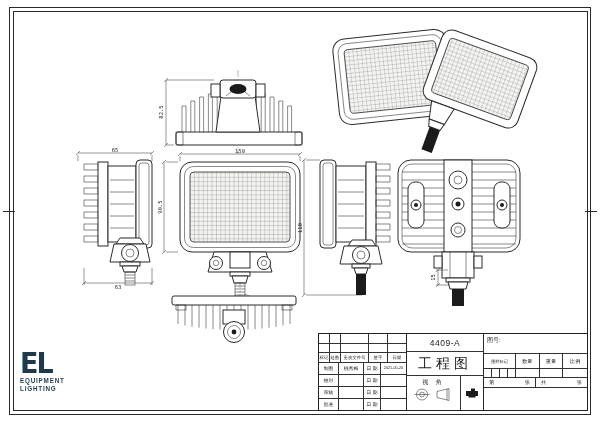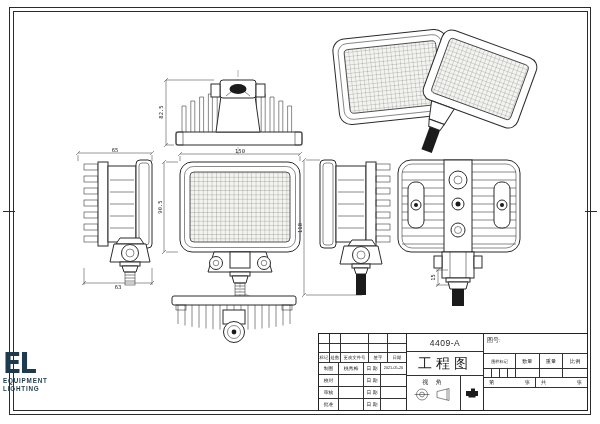--- a/index.html
+++ b/index.html
@@ -48,21 +48,21 @@
   .r2>div:first-child{font-size:4.2px;}
   .r2>div:last-child{border-right:none;}
   .r3{height:9px;display:grid;grid-template-columns:8px 8px 8px 8px 1fr 1fr 1fr;border-bottom:.5px solid #333;}
   .r3>div{border-right:.5px solid #333;}
   .r3>div:last-child{border-right:none;}
   .r4{height:10px;display:flex;border-bottom:.5px solid #333;font-size:5.2px;}
   .r4>div{flex:1;display:flex;align-items:center;justify-content:space-between;padding:0 5px;}
   .r4>div:first-child{border-right:.5px solid #333;}
   .r5{flex:1;}
   
-  .logo{position:absolute;left:3px;top:351px;width:62px;background:transparent;z-index:5;}
+  .logo{position:absolute;left:20px;top:351px;width:62px;background:transparent;z-index:5;}
   .logo .mono{font-family:"DejaVu Sans",sans-serif;font-weight:bold;font-size:27px;line-height:26px;
               letter-spacing:-2px;color:#1e3a4c;transform:scaleY(1.08);transform-origin:left bottom;}
   .logo .l1,.logo .l2{font-size:6.3px;font-weight:bold;letter-spacing:.8px;color:#1e3a4c;line-height:7.5px;}
 </style>
 </head>
 <body>
 
 <div class="sheet">
   <div class="border-out"></div>
   <div class="border-in"></div>

